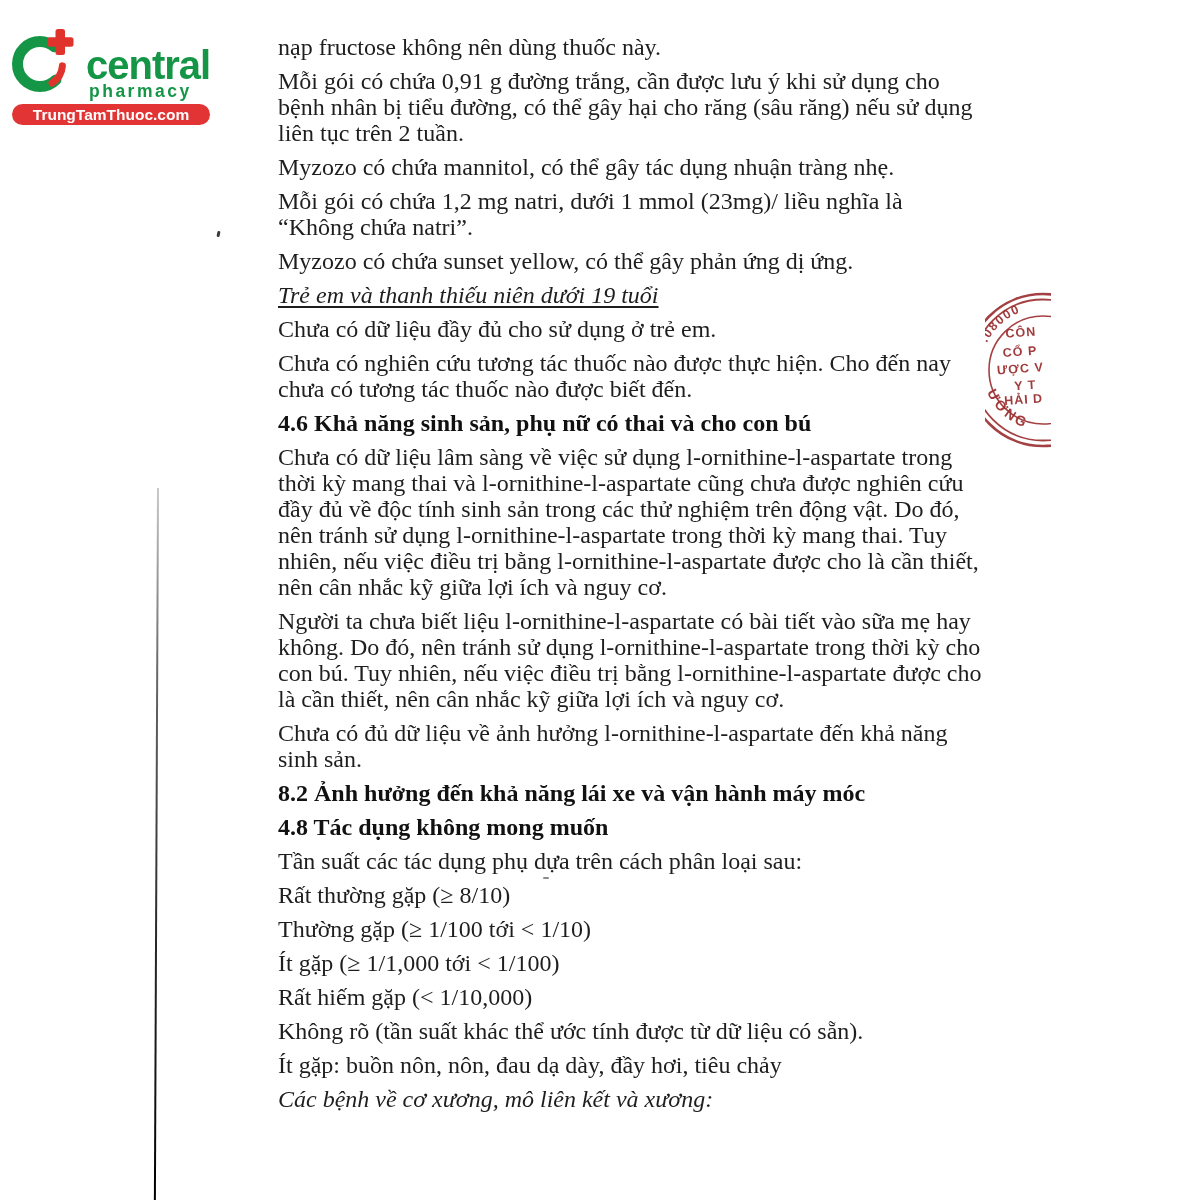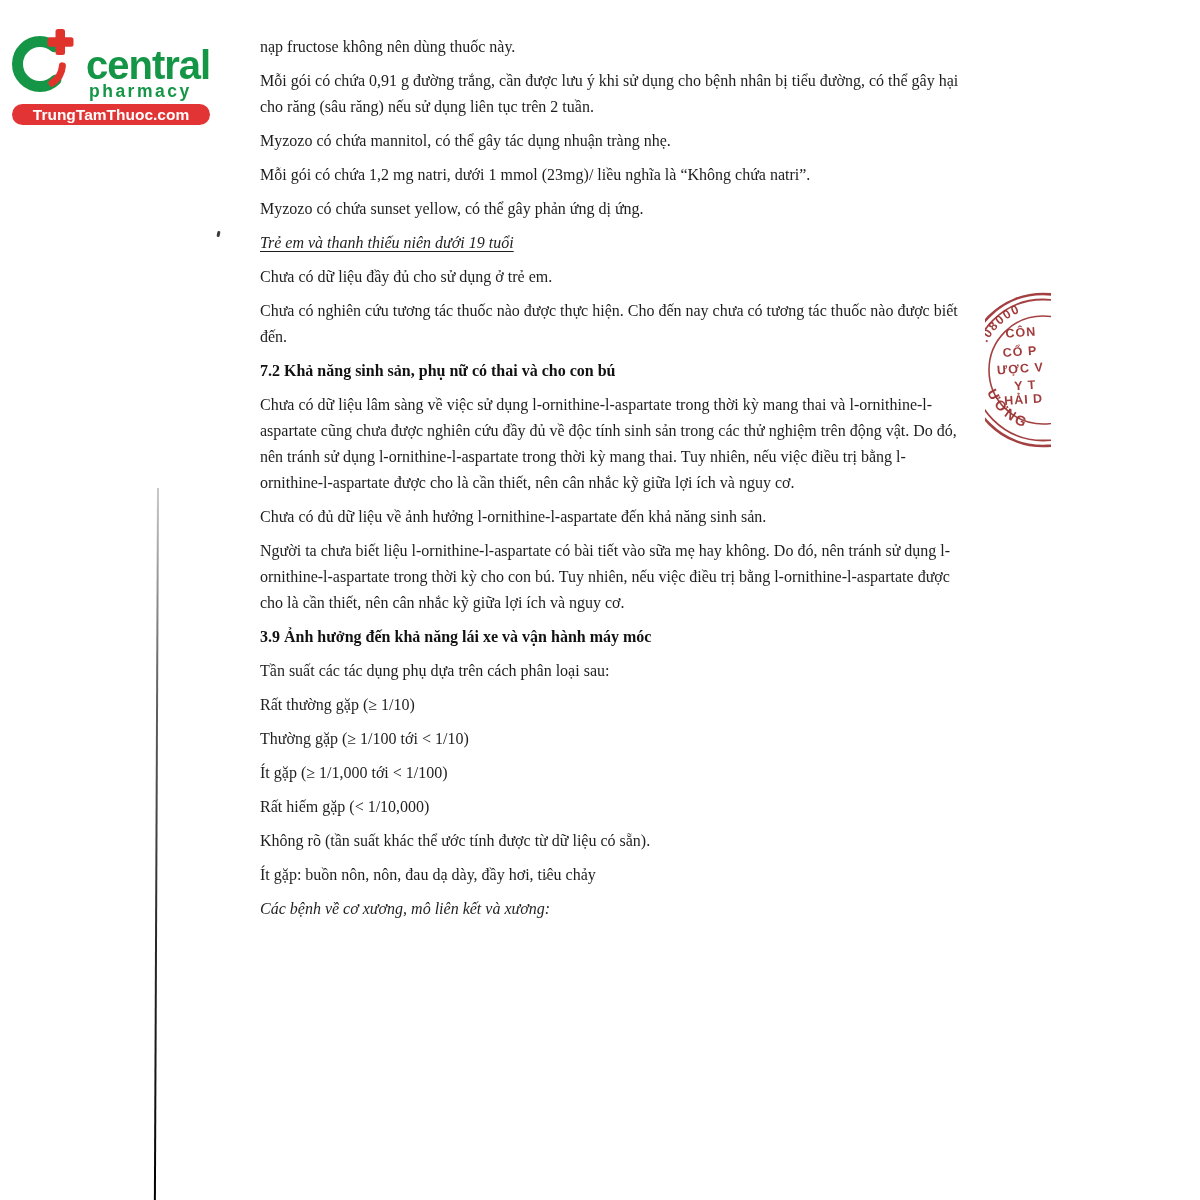--- a/index.html
+++ b/index.html
@@ -8,22 +8,22 @@
     background:#ffffff;
     font-family:"Liberation Serif","DejaVu Serif",serif;
   }
 
   
   .logo{position:absolute;left:10px;top:28px;width:212px;height:102px;}
   .logo svg{display:block;}
 
   
   .doc{
-    position:absolute;left:260px;top:34px;width:706px;
-    font-size:16px;line-height:26px;color:#1e1e1e;
+    position:absolute;left:278px;top:34px;width:706px;
+    font-size:24px;line-height:26px;color:#1e1e1e;
   }
   .doc p{margin:0 0 8px 0;}
   .doc p.heading{font-weight:700;color:#111;margin:6px 0 8px 0;}
   .doc p.italic{font-style:italic;}
   .doc p.underline{text-decoration:underline;text-underline-offset:3px;}
 
   
   .stamp{position:absolute;left:985px;top:276px;width:66px;height:178px;overflow:hidden;}
   .stamp svg{display:block;}
 
@@ -63,27 +63,28 @@
 
 <div class="doc">
     <p class="para">nạp fructose không nên dùng thuốc này.</p>
     <p class="para">Mỗi gói có chứa 0,91 g đường trắng, cần được lưu ý khi sử dụng cho bệnh nhân bị tiểu đường, có thể gây hại cho răng (sâu răng) nếu sử dụng liên tục trên 2 tuần.</p>
     <p class="para">Myzozo có chứa mannitol, có thể gây tác dụng nhuận tràng nhẹ.</p>
     <p class="para">Mỗi gói có chứa 1,2 mg natri, dưới 1 mmol (23mg)/ liều nghĩa là “Không chứa natri”.</p>
     <p class="para">Myzozo có chứa sunset yellow, có thể gây phản ứng dị ứng.</p>
     <p class="italic underline">Trẻ em và thanh thiếu niên dưới 19 tuổi</p>
     <p class="para">Chưa có dữ liệu đầy đủ cho sử dụng ở trẻ em.</p>
     <p class="para">Chưa có nghiên cứu tương tác thuốc nào được thực hiện. Cho đến nay chưa có tương tác thuốc nào được biết đến.</p>
-    <p class="heading">7.2 Khả năng sinh sản, phụ nữ có thai và cho con bú</p>
+    <p class="heading">4.6 Khả năng sinh sản, phụ nữ có thai và cho con bú</p>
     <p class="para">Chưa có dữ liệu lâm sàng về việc sử dụng l-ornithine-l-aspartate trong thời kỳ mang thai và l-ornithine-l-aspartate cũng chưa được nghiên cứu đầy đủ về độc tính sinh sản trong các thử nghiệm trên động vật. Do đó, nên tránh sử dụng l-ornithine-l-aspartate trong thời kỳ mang thai. Tuy nhiên, nếu việc điều trị bằng l-ornithine-l-aspartate được cho là cần thiết, nên cân nhắc kỹ giữa lợi ích và nguy cơ.</p>
+    <p class="para">Người ta chưa biết liệu l-ornithine-l-aspartate có bài tiết vào sữa mẹ hay không. Do đó, nên tránh sử dụng l-ornithine-l-aspartate trong thời kỳ cho con bú. Tuy nhiên, nếu việc điều trị bằng l-ornithine-l-aspartate được cho là cần thiết, nên cân nhắc kỹ giữa lợi ích và nguy cơ.</p>
     <p class="para">Chưa có đủ dữ liệu về ảnh hưởng l-ornithine-l-aspartate đến khả năng sinh sản.</p>
-    <p class="para">Người ta chưa biết liệu l-ornithine-l-aspartate có bài tiết vào sữa mẹ hay không. Do đó, nên tránh sử dụng l-ornithine-l-aspartate trong thời kỳ cho con bú. Tuy nhiên, nếu việc điều trị bằng l-ornithine-l-aspartate được cho là cần thiết, nên cân nhắc kỹ giữa lợi ích và nguy cơ.</p>
-    <p class="heading">3.9 Ảnh hưởng đến khả năng lái xe và vận hành máy móc</p>
+    <p class="heading">8.2 Ảnh hưởng đến khả năng lái xe và vận hành máy móc</p>
+    <p class="heading">4.8 Tác dụng không mong muốn</p>
     <p class="para">Tần suất các tác dụng phụ dựa trên cách phân loại sau:</p>
-    <p class="para">Rất thường gặp (≥ 1/10)</p>
+    <p class="para">Rất thường gặp (≥ 8/10)</p>
     <p class="para">Thường gặp (≥ 1/100 tới &lt; 1/10)</p>
     <p class="para">Ít gặp (≥ 1/1,000 tới &lt; 1/100)</p>
     <p class="para">Rất hiếm gặp (&lt; 1/10,000)</p>
     <p class="para">Không rõ (tần suất khác thể ước tính được từ dữ liệu có sẵn).</p>
     <p class="para">Ít gặp: buồn nôn, nôn, đau dạ dày, đầy hơi, tiêu chảy</p>
     <p class="italic">Các bệnh về cơ xương, mô liên kết và xương:</p>
   </div>
 
 <div class="stamp">
   <svg width="66" height="178" viewBox="985 276 66 178" xmlns="http://www.w3.org/2000/svg">

